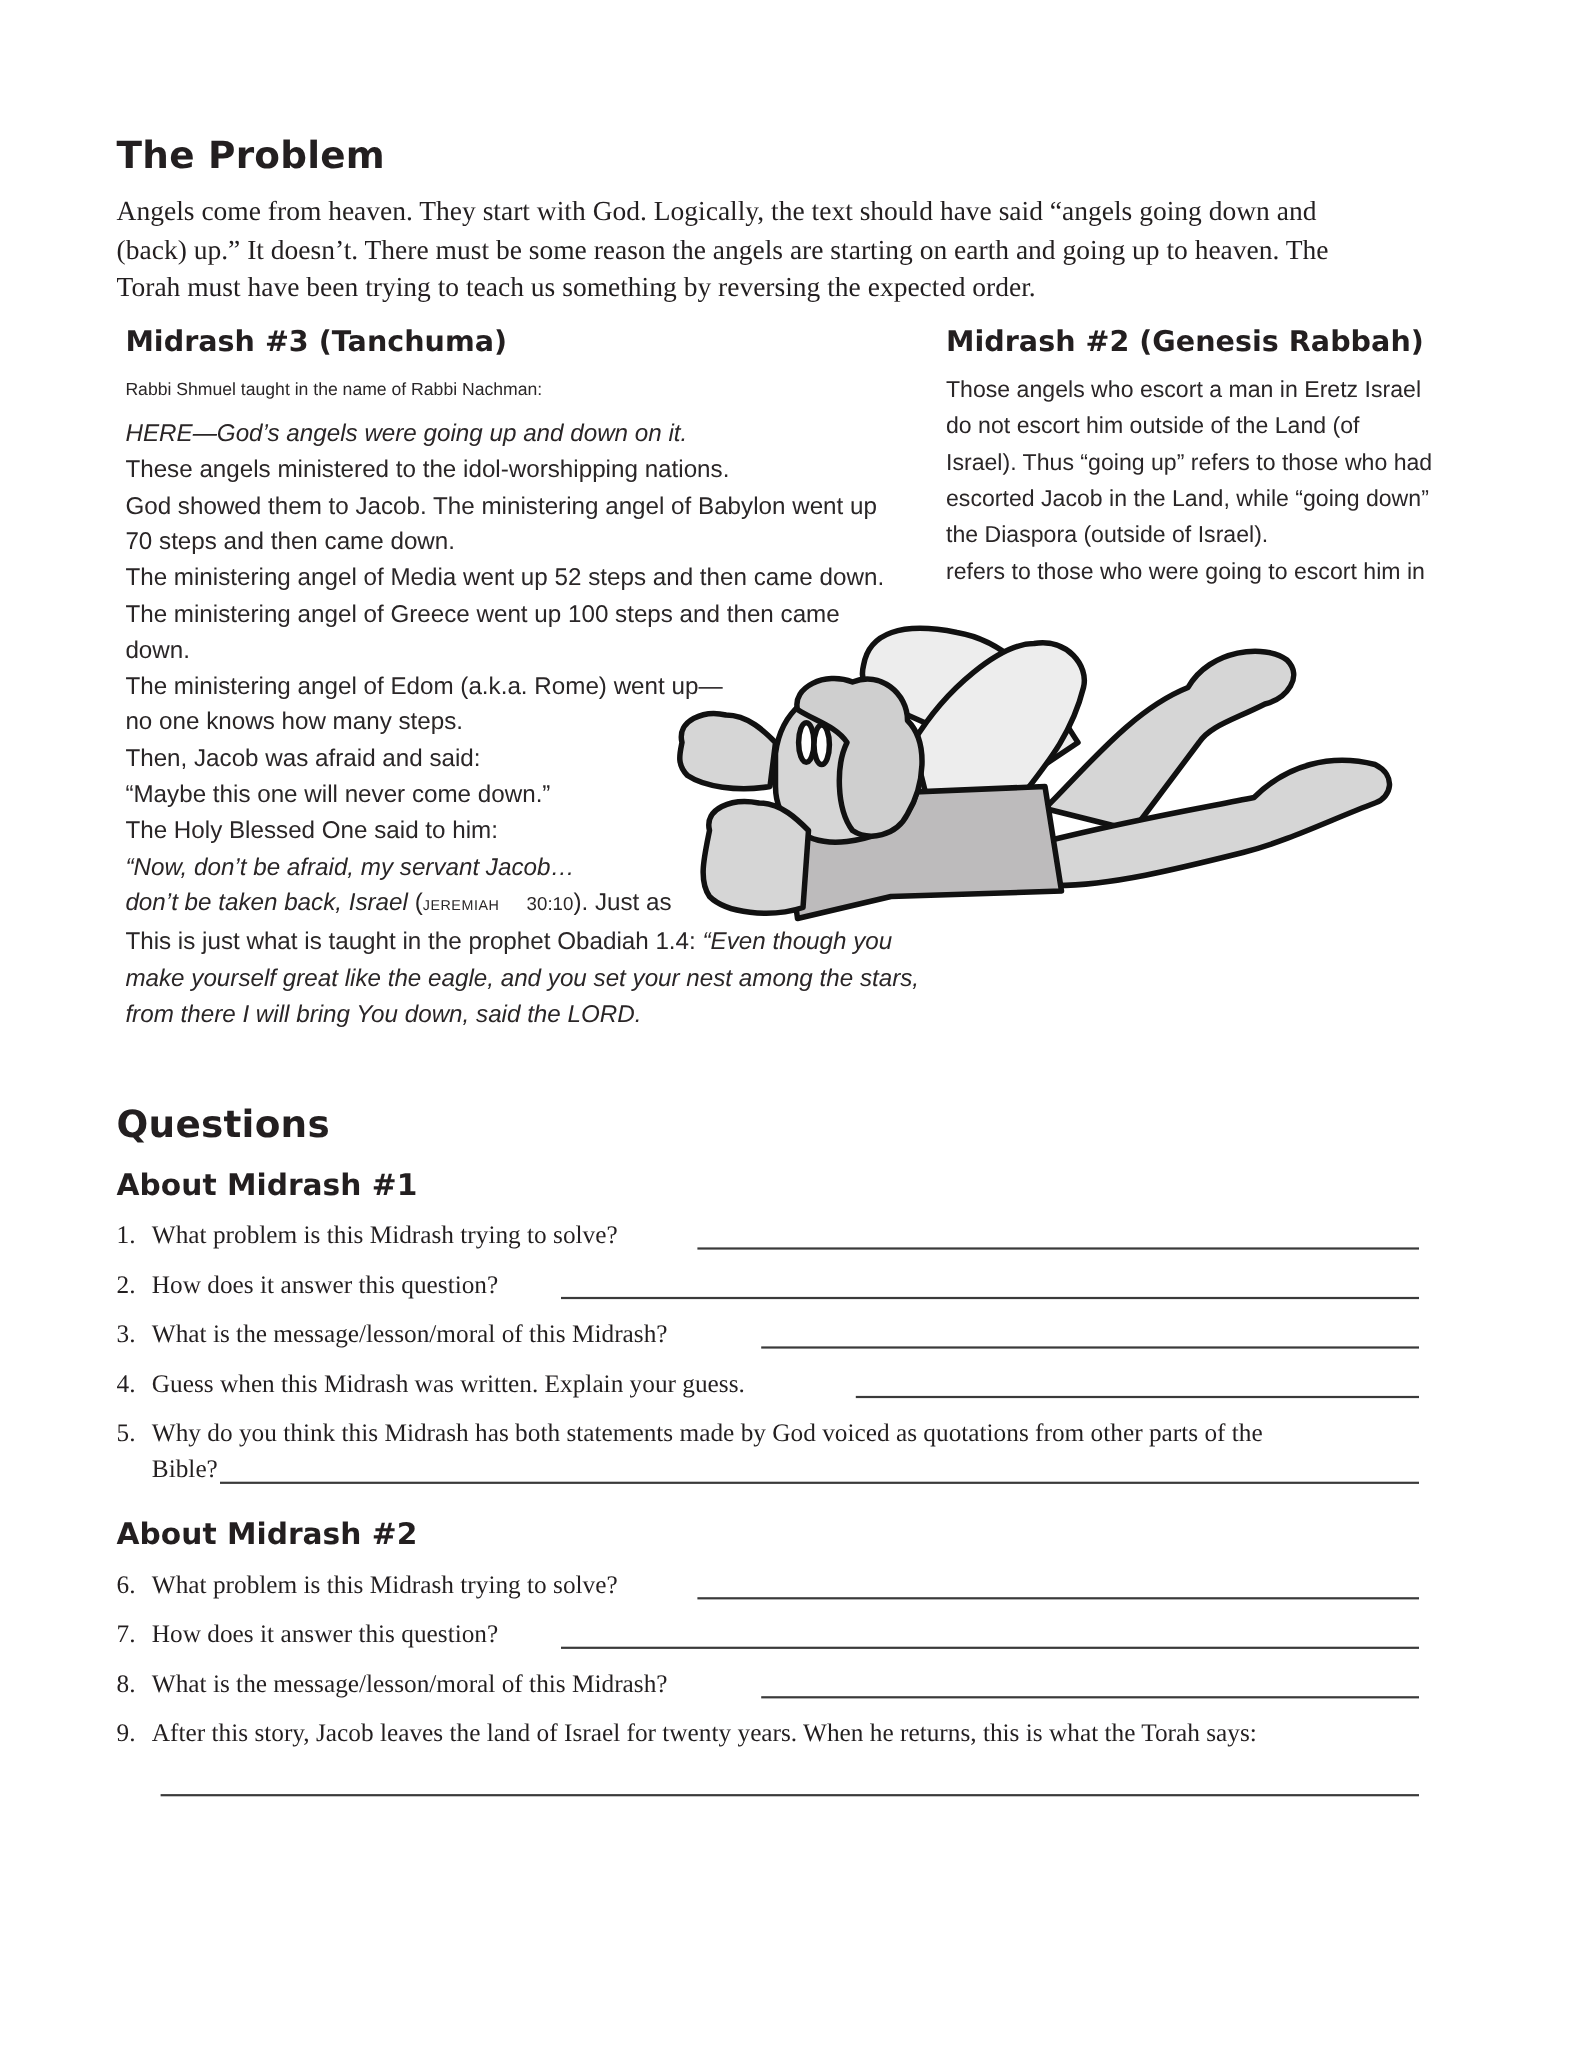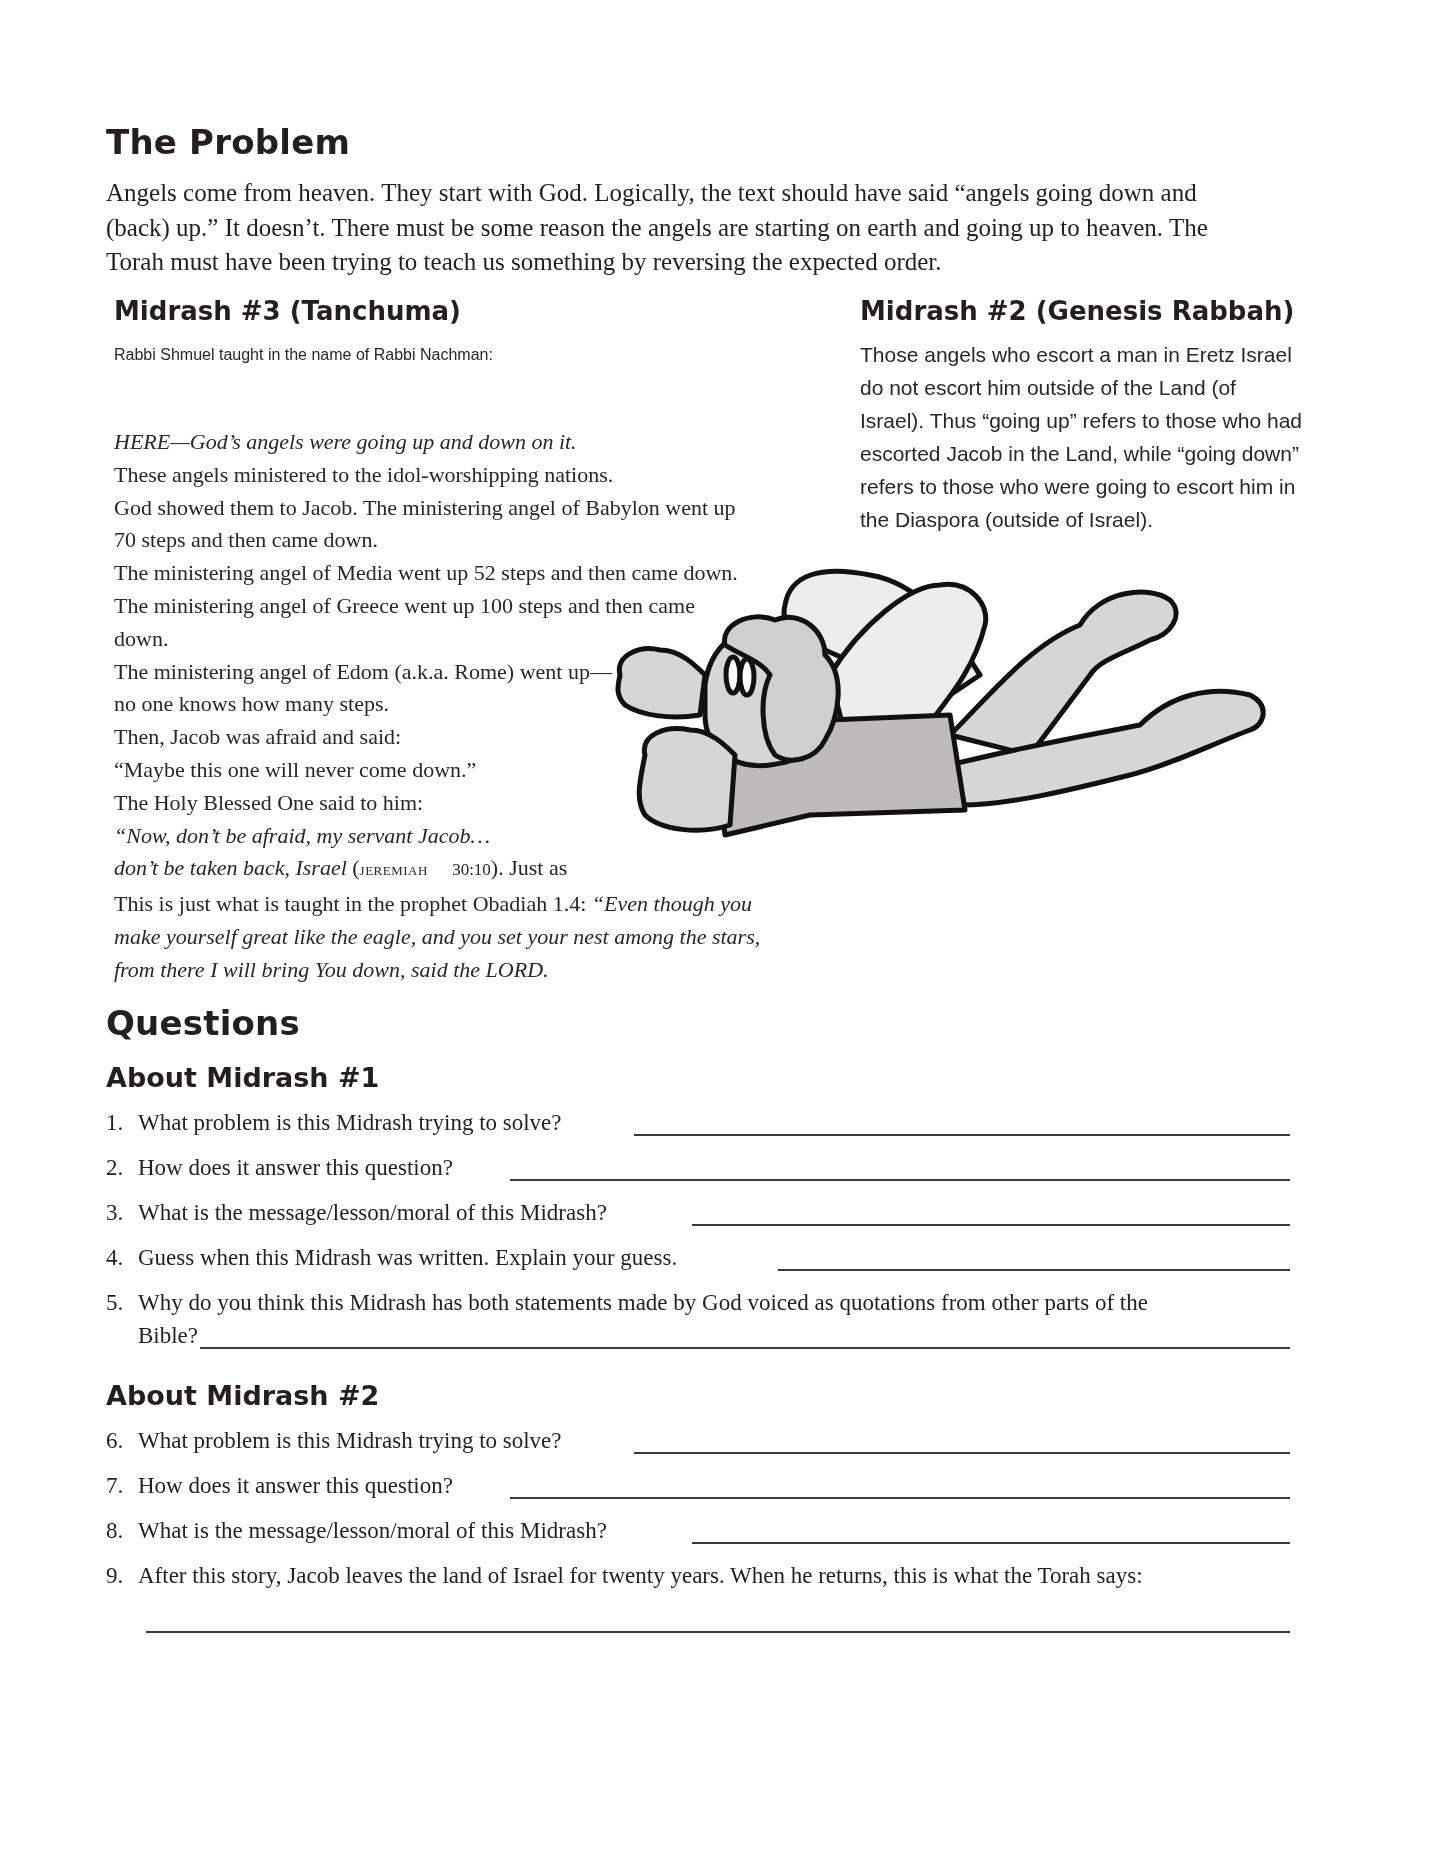--- a/index.html
+++ b/index.html
@@ -6,21 +6,21 @@
   body { width: 1445px; height: 1870px; position: relative; overflow: hidden; color: #231f20; }
   .serif { font-family: "Liberation Serif", "DejaVu Serif", serif; }
   .abs { position: absolute; }
 
   .h1 { font-family: "DejaVu Sans", sans-serif; font-weight: bold; font-size: 34px; letter-spacing: 0.2px; }
   .h2 { font-family: "DejaVu Sans", sans-serif; font-weight: bold; font-size: 26px; }
   .h3 { font-family: "DejaVu Sans", sans-serif; font-weight: bold; font-size: 27px; }
 
   #problem-text { left: 106px; top: 176px; width: 1240px; font-size: 25px; line-height: 34.5px; }
 
-  .m1 { left: 114px; font-family: Liberation Serif, serif; font-size: 22px; line-height: 32.8px; color: #2a2627; transform-origin: left top; margin-top: 48px; }
+  .m1 { left: 114px; font-family: Liberation Sans, sans-serif; font-size: 22px; line-height: 32.8px; color: #2a2627; transform-origin: left top; }
   .m1 .line { white-space: nowrap; }
   .it { font-style: italic; }
   .sc { font-size: 13px; letter-spacing: 0.5px; text-transform: uppercase; }
 
   #midrash2-text { left: 860px; top: 338px; width: 480px; font-family: "Liberation Sans", sans-serif; font-size: 21px; line-height: 33px; color: #2a2627; }
 
   .q { font-family: "Liberation Serif", serif; font-size: 23px; color: #231f20; }
   .q .num { position: absolute; left: 0; width: 30px; }
   .q .txt { position: absolute; left: 32px; white-space: nowrap; }
   .blank { position: absolute; height: 0; border-bottom: 2px solid #3a3a3a; }
@@ -61,22 +61,22 @@
   <div class="line it">make yourself great like the eagle, and you set your nest among the stars,</div>
   <div class="line it">from there I will bring You down, said the LORD.</div>
 </div>
 
 <div class="abs h2" style="left:860px; top:296px;">Midrash #2 (Genesis Rabbah)</div>
 <div class="abs" id="midrash2-text">
   <div>Those angels who escort a man in Eretz Israel</div>
   <div>do not escort him outside of the Land (of</div>
   <div>Israel). Thus “going up” refers to those who had</div>
   <div>escorted Jacob in the Land, while “going down”</div>
+  <div>the Diaspora (outside of Israel).</div>
   <div>refers to those who were going to escort him in</div>
-  <div>the Diaspora (outside of Israel).</div>
 </div>
 
 <svg class="abs" style="left:610px; top:565px;" width="780" height="290" viewBox="0 0 780 290">
   <g stroke="#111" stroke-width="5" stroke-linejoin="round" stroke-linecap="round">
 
     <path d="M 175 40 C 180 10, 210 0, 260 10 C 320 20, 350 80, 370 110 L 310 150 C 290 120, 250 100, 215 85 C 185 75, 170 60, 175 40 Z" fill="#ededed"></path>
 
     <path d="M 220 110 C 250 60, 300 20, 330 20 C 360 15, 380 40, 375 60 C 360 120, 320 150, 290 200 L 240 190 Z" fill="#ededed"></path>
 
     <path d="M 340 170 C 380 130, 420 80, 470 60 C 490 25, 540 20, 560 35 C 575 50, 560 70, 540 75 C 510 90, 490 95, 480 110 L 420 190 Z" fill="#d6d6d6"></path>

